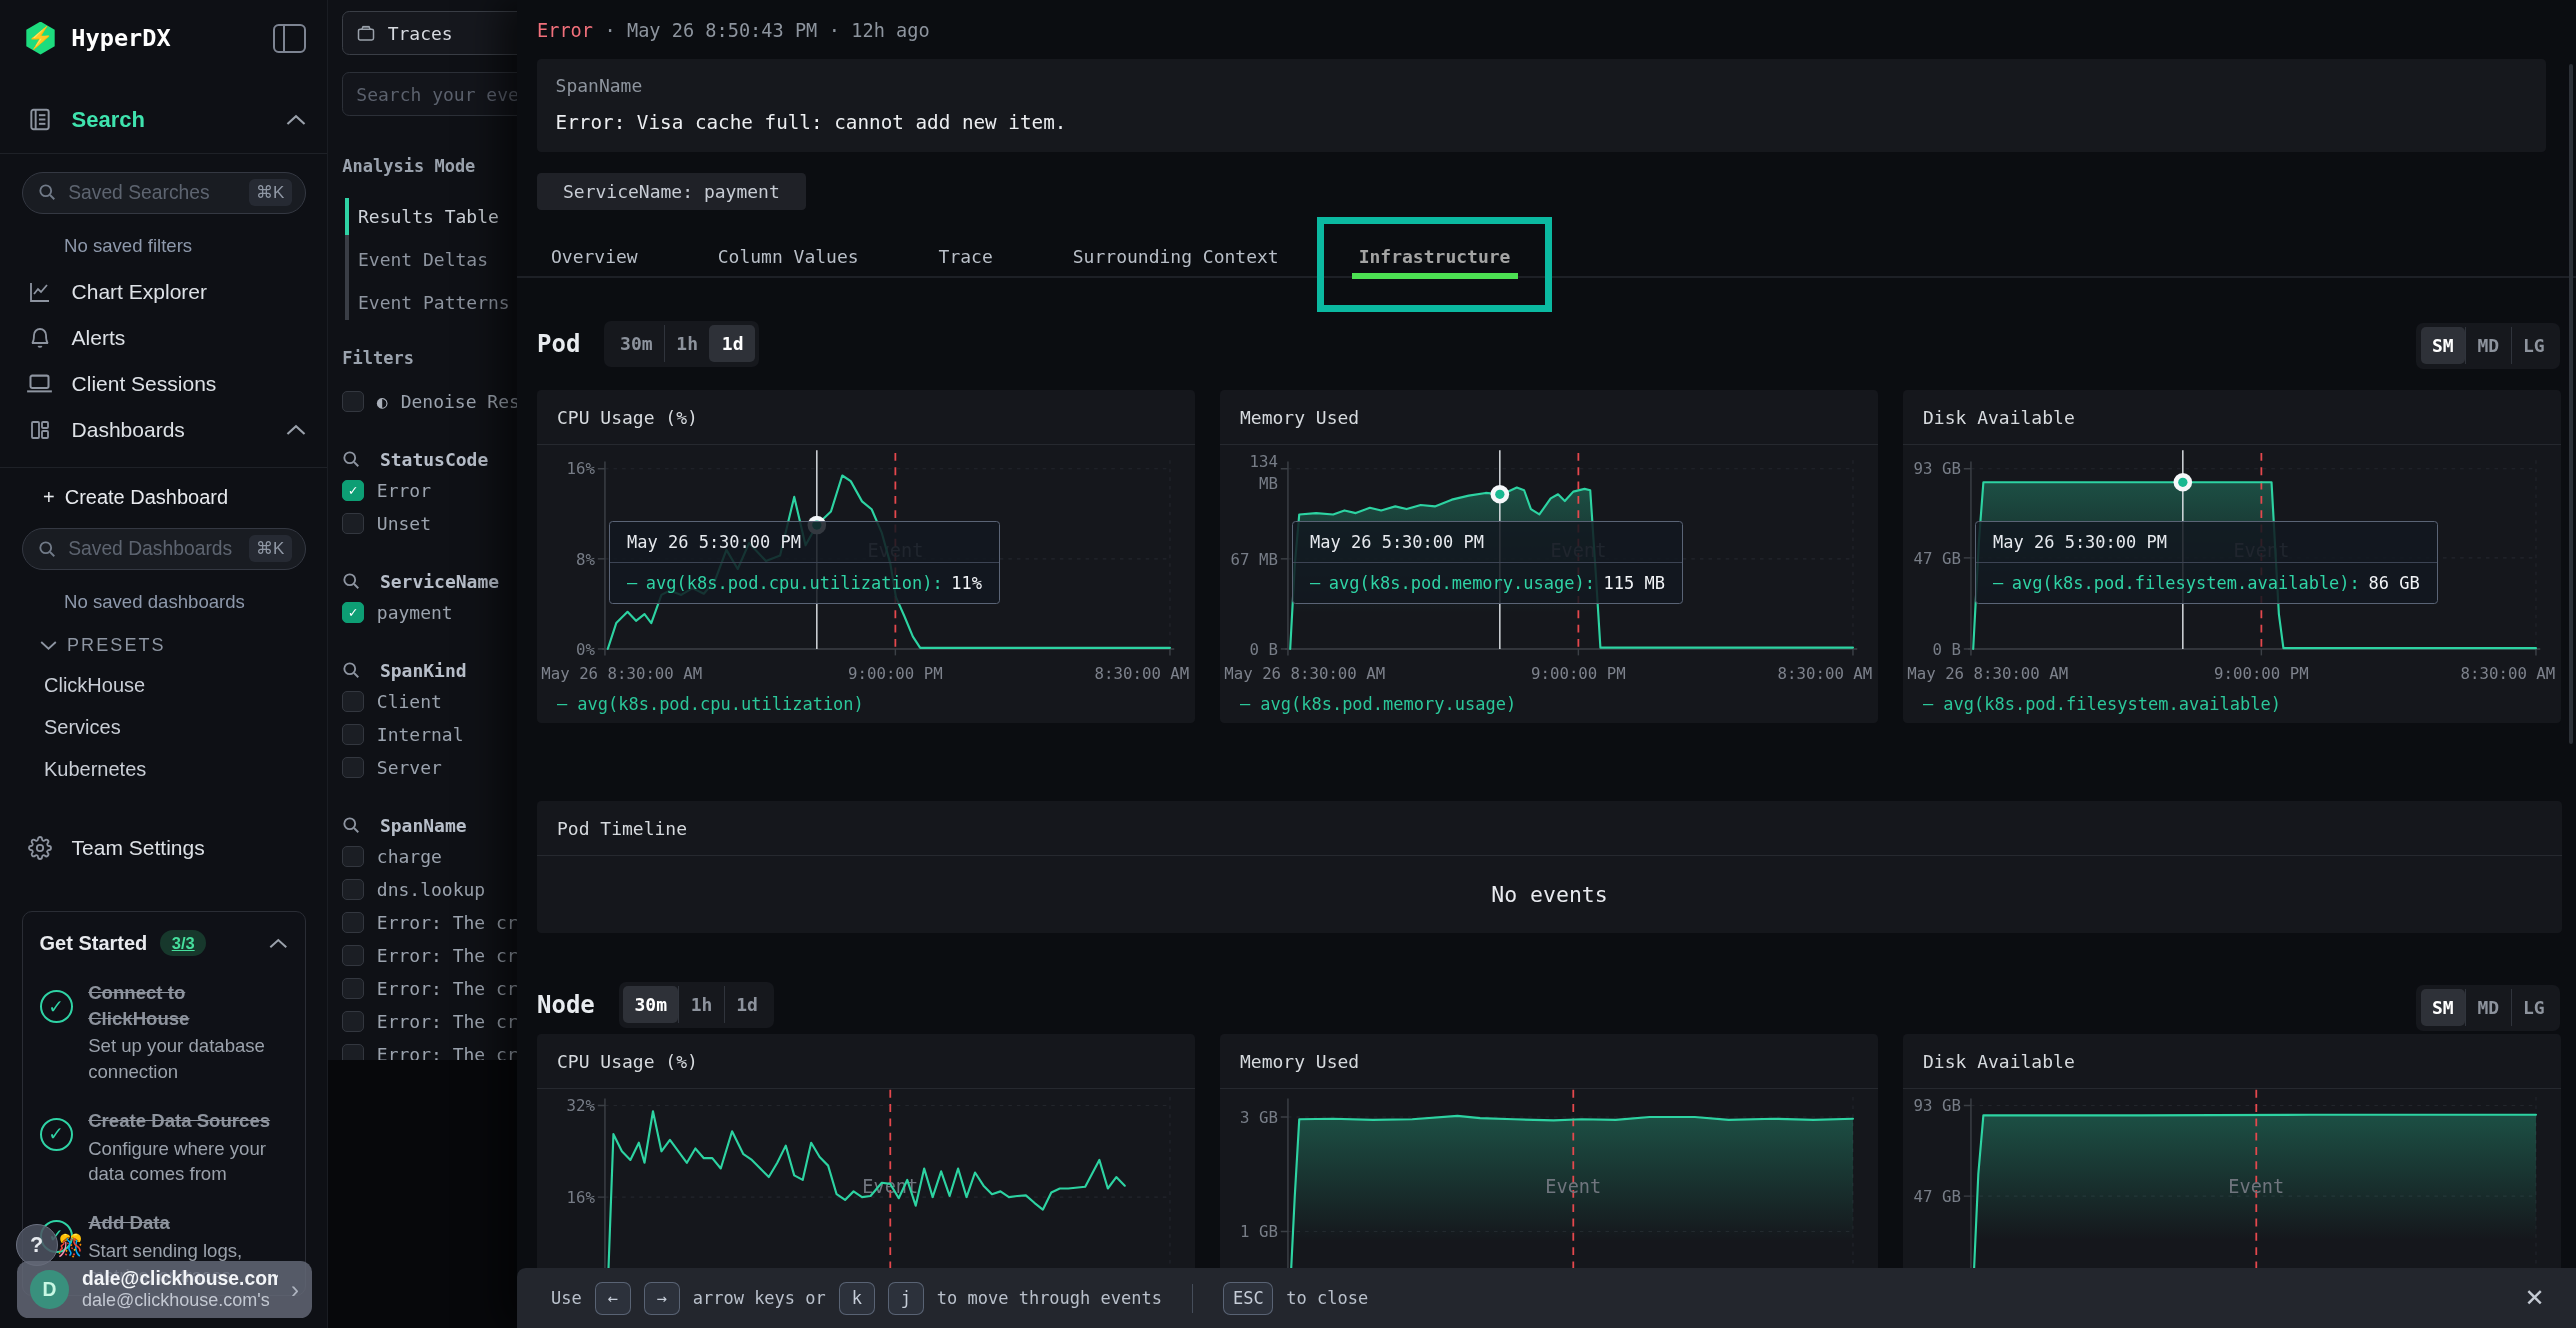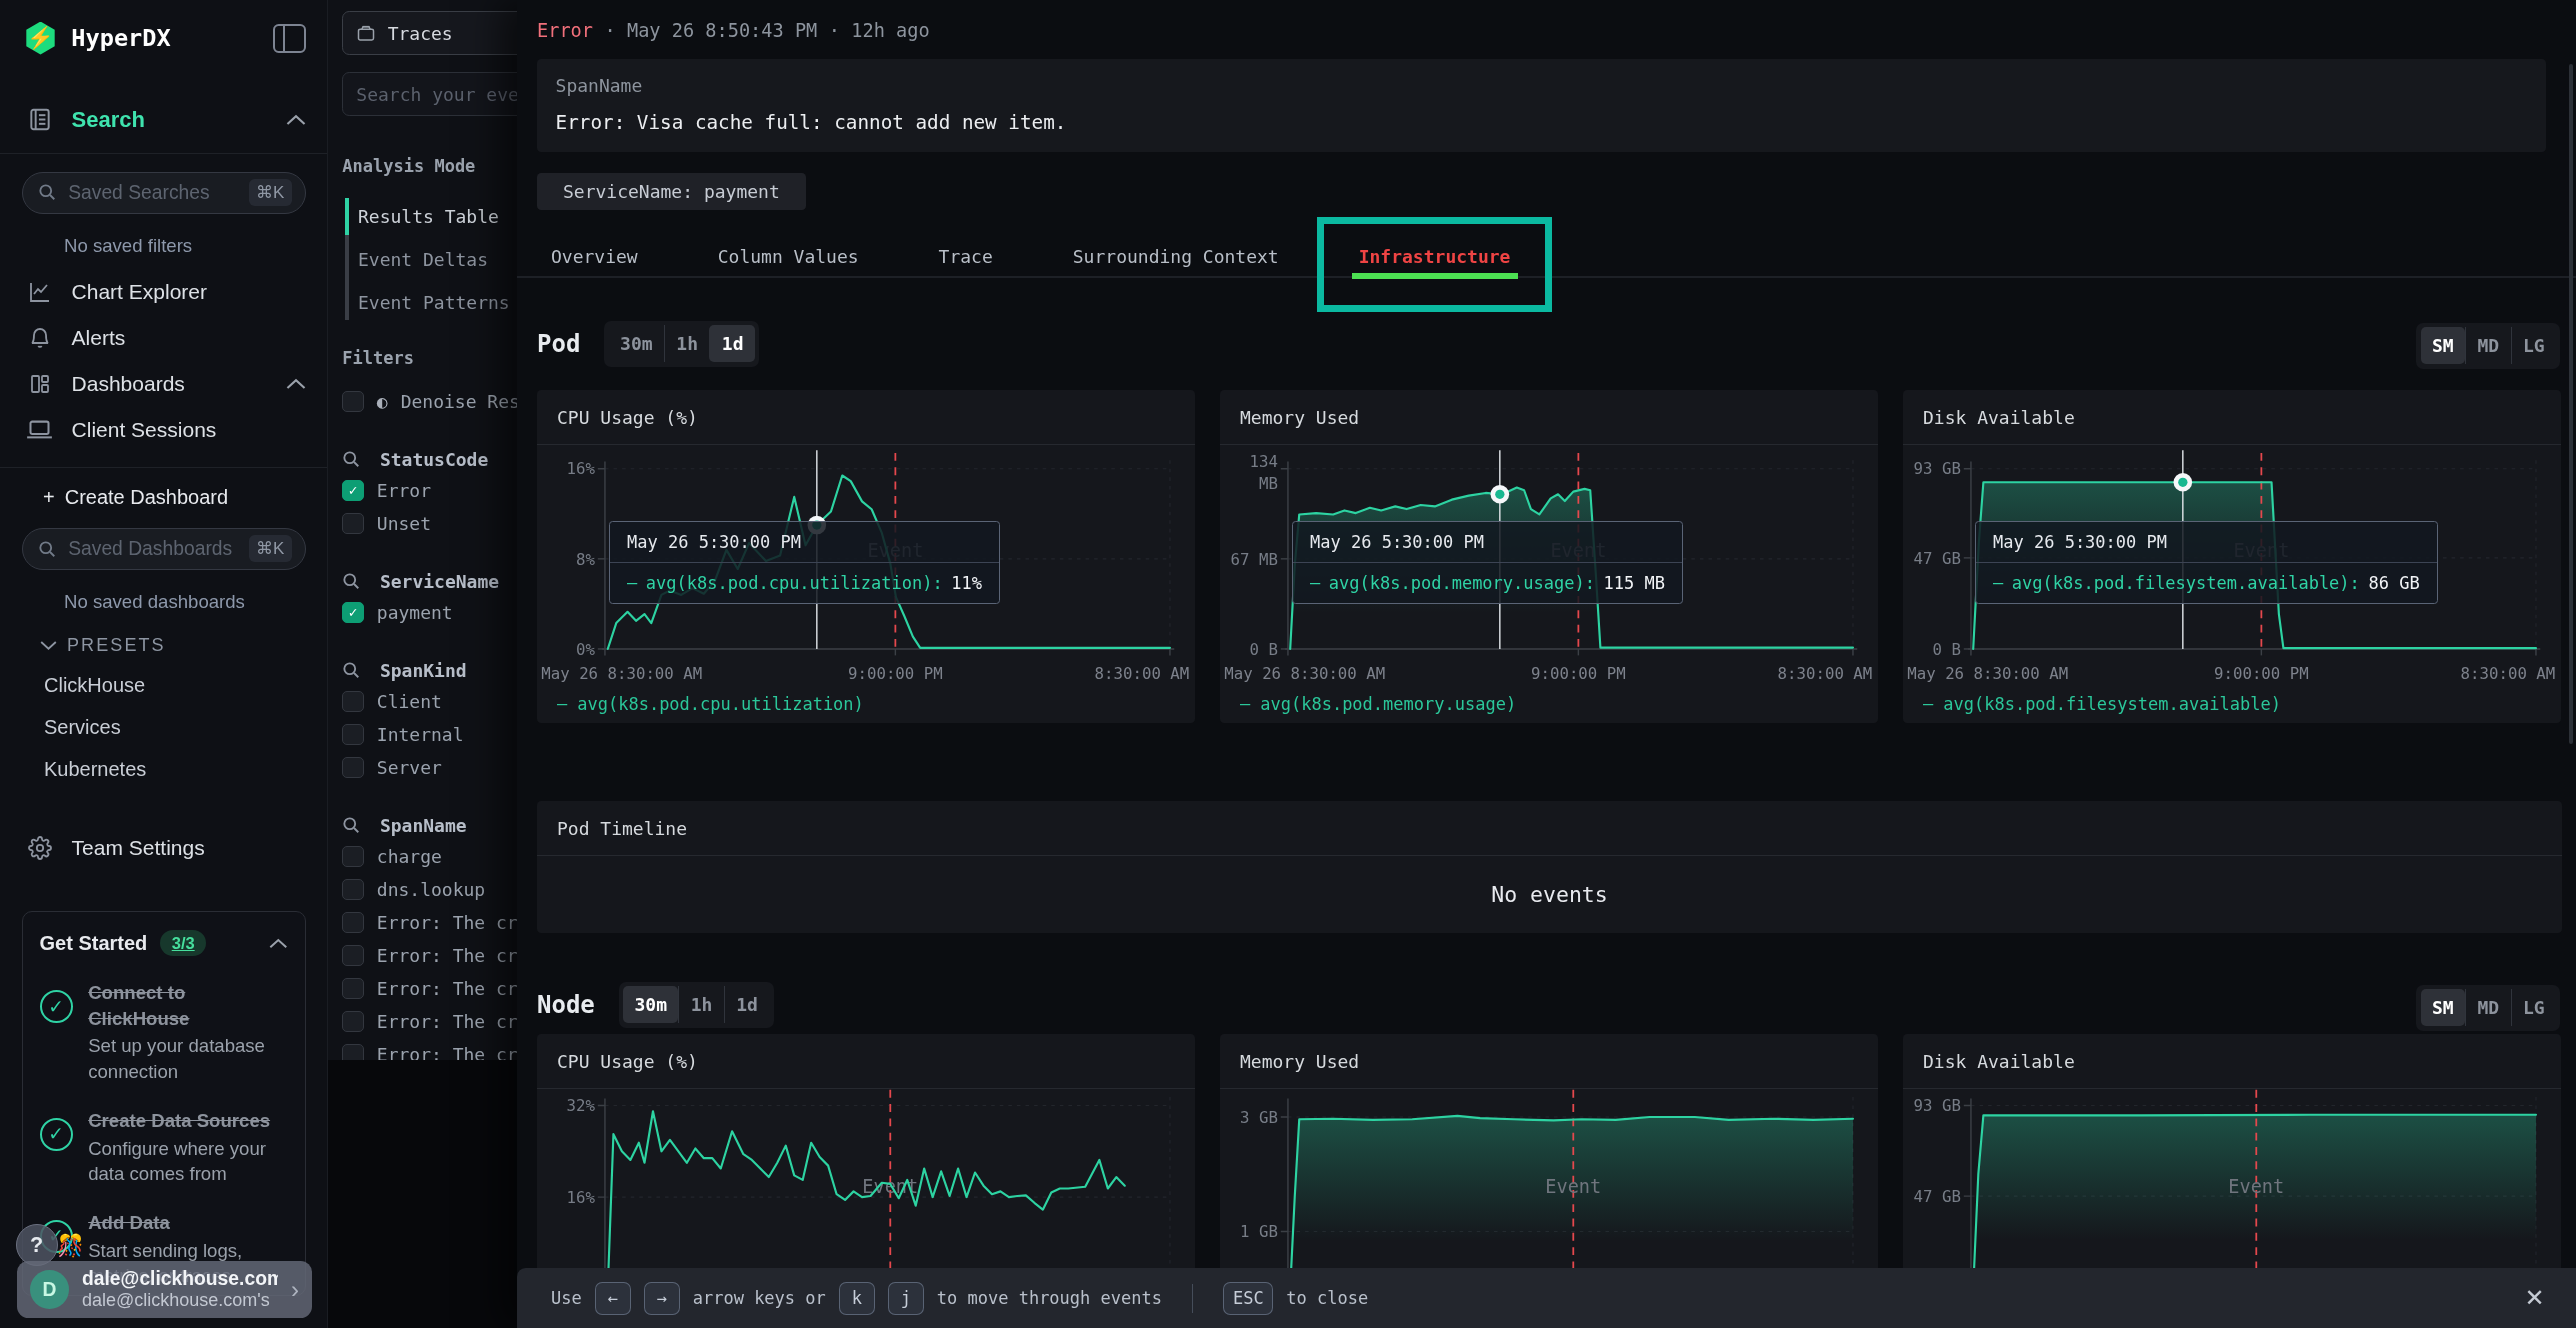--- a/index.html
+++ b/index.html
@@ -67,21 +67,21 @@
   
   .panel { position:absolute; left:517px; top:0; width:2059px; height:1328px; background:#0b0d11; box-shadow:-17px 0 34px rgba(0,0,0,0.55); font-family:"DejaVu Sans Mono", monospace; }
   .ev-header { position:absolute; left:20px; top:20px; font-size:18.6px; color:#8d949e; display:flex; gap:11.4px; }
   .ev-sev { color:#f1707b; }
   .span-card { position:absolute; left:20px; top:59px; width:2009px; height:93px; background:#16181d; border-radius:4.3px; padding:15.7px 18.6px; }
   .span-label { font-size:18px; color:#8d949e; }
   .span-value { font-size:19.3px; color:#eceef1; margin-top:15.7px; }
   .svc-chip { position:absolute; left:20px; top:173px; height:37px; background:#1f2127; border-radius:4.3px; color:#c7ccd4; font-size:18px; display:inline-flex; align-items:center; padding:0 26px; }
   .tabs-row { position:absolute; left:0; top:236px; width:100%; height:42px; border-bottom:2.9px solid #1d2026; display:flex; gap:80px; padding-left:34px; }
   .tab { font-size:18px; color:#b9bfc8; line-height:42px; cursor:pointer; position:relative; white-space:nowrap; }
-  .tab.active { color:#ef4444; font-weight:bold; }
+  .tab.active { color:#a3a3a3; font-weight:bold; }
   .tab-underline { position:absolute; left:-7.2px; right:-7.2px; bottom:-2.9px; height:6.4px; background:#4ce052; }
   .tab-hibox { position:absolute; top:-18.6px; bottom:-36px; left:-42px; right:-42px; border:7.9px solid #0bb9a1; pointer-events:none; }
   .sec-head { position:absolute; display:flex; align-items:center; gap:24px; }
   .sec-title { font-size:24px; font-weight:bold; color:#e8ebef; }
   .seg { display:flex; align-items:center; background:#16181d; border-radius:7.2px; padding:4.3px; }
   .seg-btn { min-width:44px; height:37px; padding:0 11.4px; display:flex; align-items:center; justify-content:center; font-size:18px; font-weight:bold; color:#8d939d; border-left:0.7px solid #30343c; cursor:pointer; font-family:"DejaVu Sans Mono", monospace; }
   .seg-btn:first-child { border-left:none; }
   .seg-btn.active { background:#2e3138; color:#fff; border-radius:5px; border-left-color:transparent; }
   .sizes { position:absolute; }
   .charts-row { position:absolute; left:20px; display:grid; grid-template-columns:658px 658px 658px; gap:25px; }
@@ -157,40 +157,40 @@
       <span class="nv-ic">
         <svg width="24" height="26" viewBox="0 0 24 24" fill="none" stroke="#8d94a0" stroke-width="1.8">
             <path d="M18 9a6 6 0 0 0-12 0c0 7-2 8-2 8h16s-2-1-2-8"></path>
             <path d="M10.3 20a2 2 0 0 0 3.4 0"></path>
           </svg>
       </span>
       <span>Alerts</span>
     </div>
     <div class="nav-row">
       <span class="nv-ic">
+        <svg width="27" height="23" viewBox="0 0 24 20" fill="none" stroke="#8d94a0" stroke-width="1.8">
+            <rect x="4" y="3" width="16" height="11" rx="1.5"></rect>
+            <line x1="1" y1="17" x2="23" y2="17"></line>
+          </svg>
+      </span>
+      <span>Client Sessions</span>
+    </div>
+    <div class="nav-row">
+      <span class="nv-ic">
         <svg width="24" height="24" viewBox="0 0 24 24" fill="none" stroke="#8d94a0" stroke-width="1.8">
             <rect x="4" y="4" width="7" height="16" rx="1"></rect>
             <rect x="14" y="4" width="6" height="6" rx="1"></rect>
             <rect x="14" y="13" width="6" height="7" rx="1"></rect>
           </svg>
       </span>
       <span>Dashboards</span>
       <span class="spacer"></span>
       <svg width="20" height="11.4" viewBox="0 0 28 16" fill="none" stroke="#9aa1ab" stroke-width="3">
           <polyline points="2,14 14,3 26,14"></polyline>
         </svg>
-    </div>
-    <div class="nav-row">
-      <span class="nv-ic">
-        <svg width="27" height="23" viewBox="0 0 24 20" fill="none" stroke="#8d94a0" stroke-width="1.8">
-            <rect x="4" y="3" width="16" height="11" rx="1.5"></rect>
-            <line x1="1" y1="17" x2="23" y2="17"></line>
-          </svg>
-      </span>
-      <span>Client Sessions</span>
     </div>
     <div class="sb-divider"></div>
 
     <div class="create-dash">
       <span>+</span>
       <span>Create Dashboard</span>
     </div>
 
     <div class="pill-input">
       <svg width="18.6" height="18.6" viewBox="0 0 24 24" fill="none" stroke="#717a88" stroke-width="2.4">

